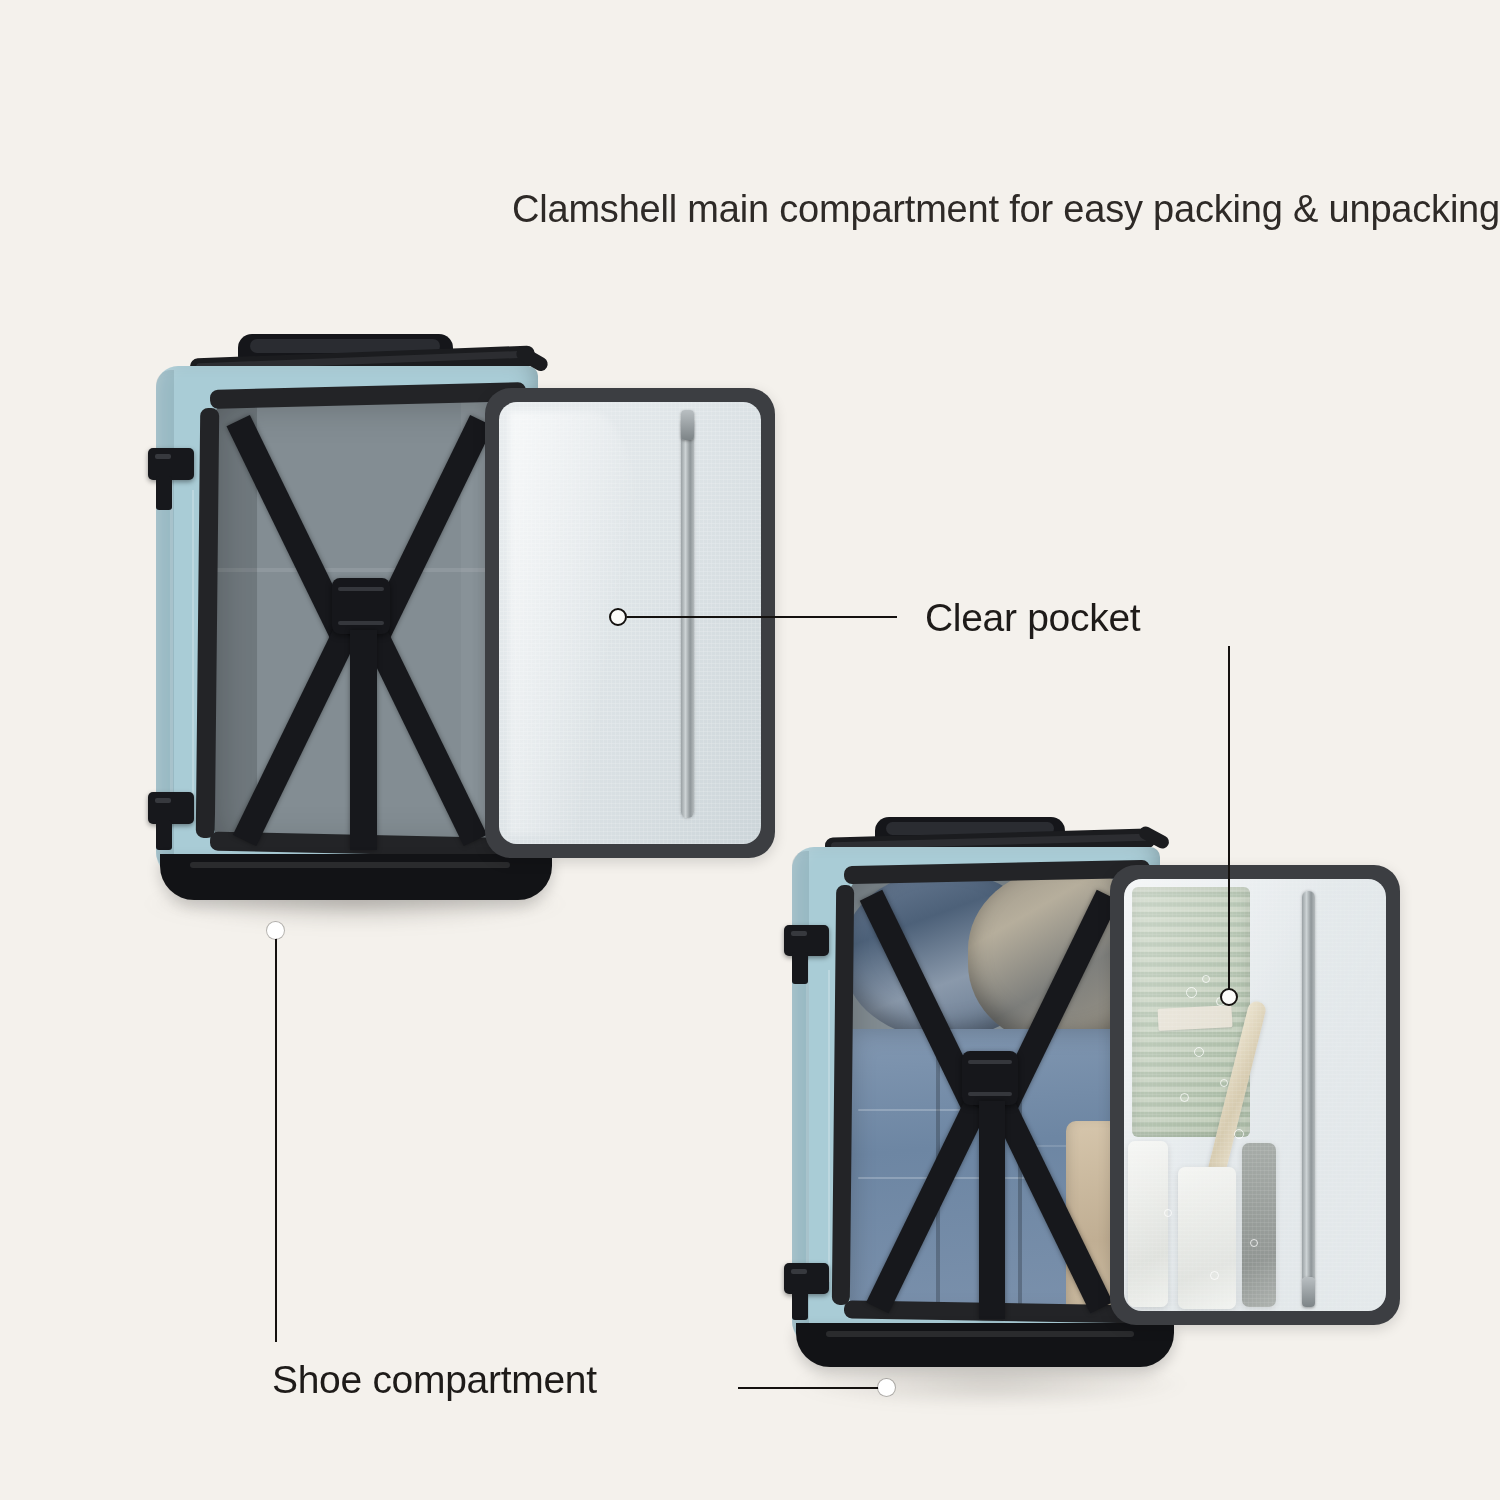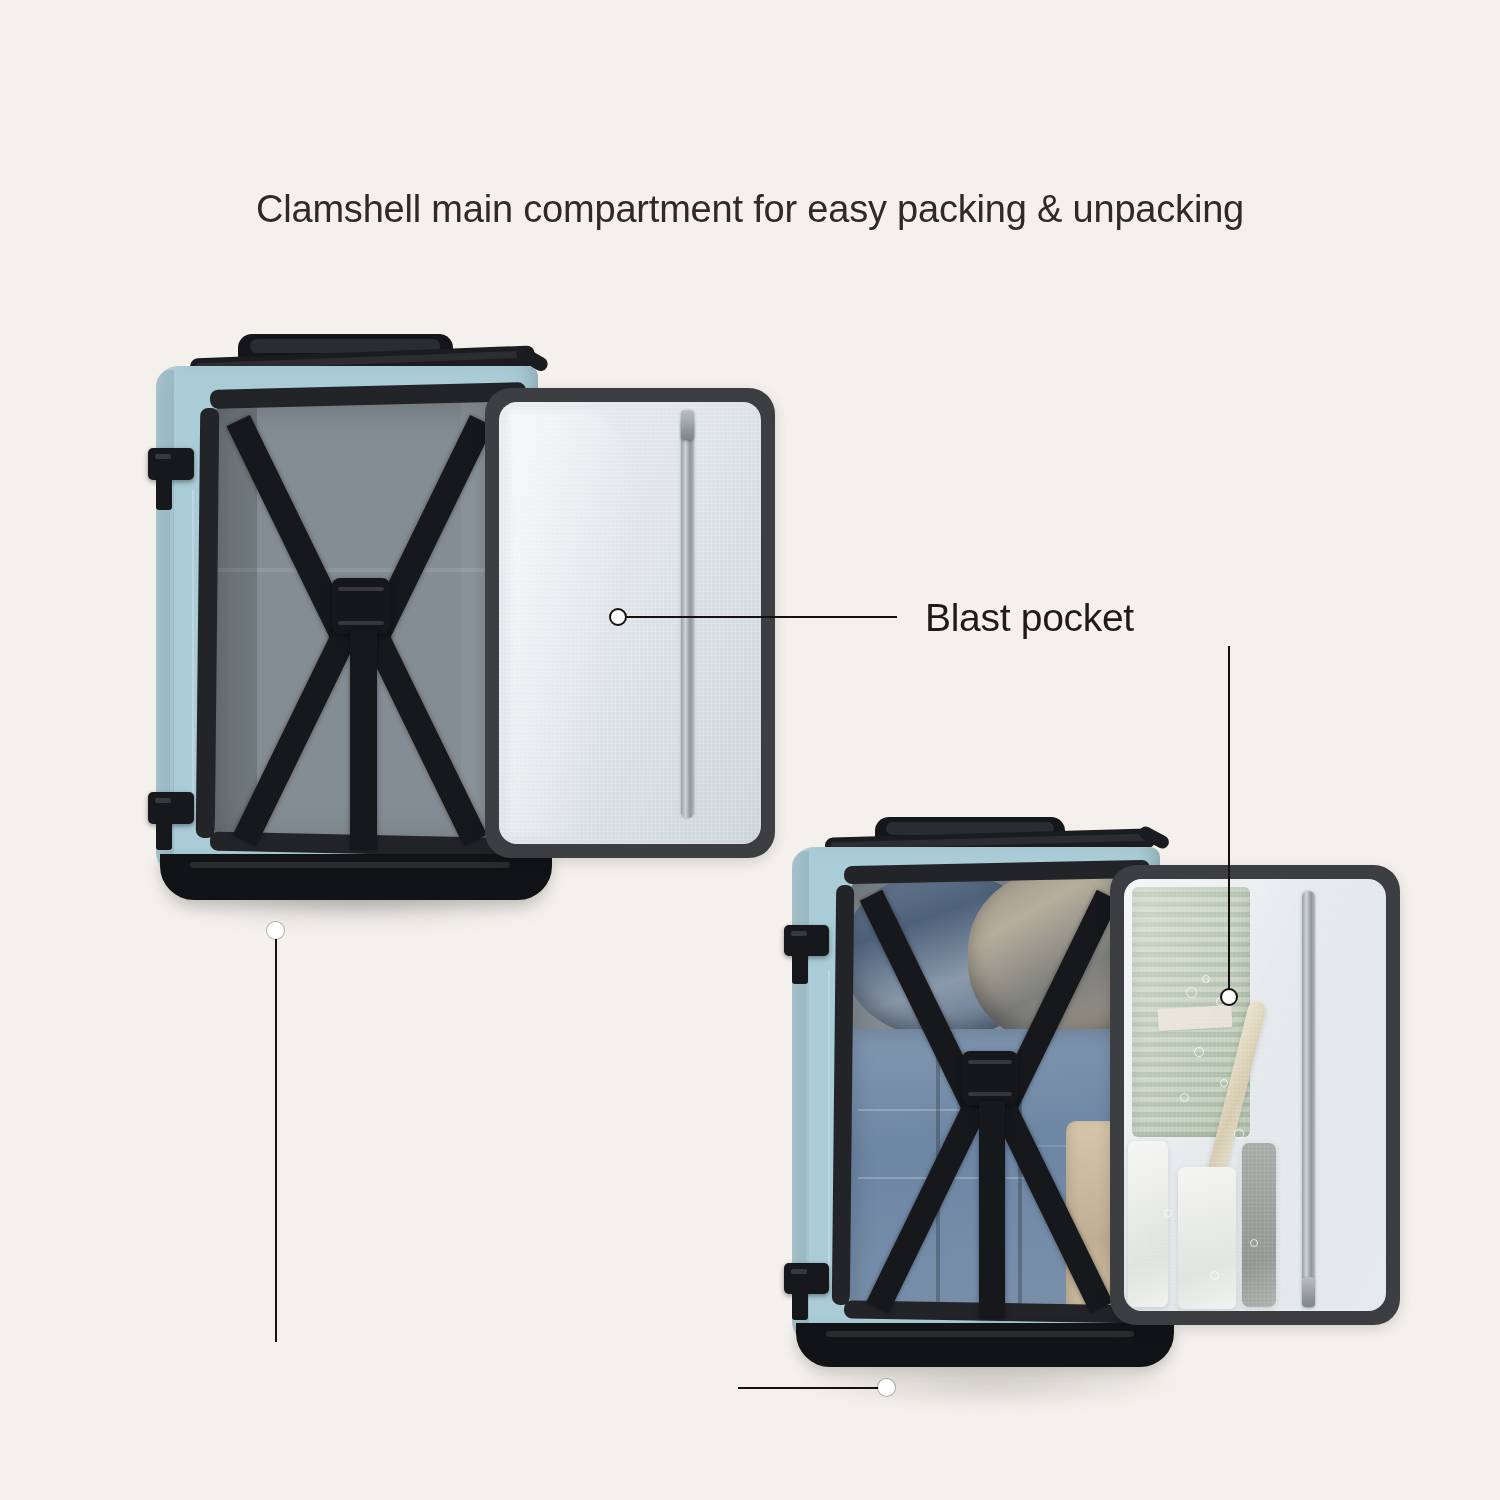--- a/index.html
+++ b/index.html
@@ -10,21 +10,21 @@
     -webkit-font-smoothing:antialiased;
   }
   .page{position:relative;width:1500px;height:1500px;}
 
   
   .title{
     position:absolute;left:0;top:85px;width:1500px;text-align:center;
     font-size:60px;font-weight:700;color:#2b2724;letter-spacing:-0.5px;
   }
   .subtitle{
-    position:absolute;left:0;top:188px;width:1500px;text-align:center;
+    position:absolute;left:0;top:188px;width:1500px;text-align:right;
     font-size:38px;font-weight:400;color:#2e2a27;letter-spacing:-0.2px;
   }
 
   
   .callout-label{
     position:absolute;font-size:39px;font-weight:400;color:#1e1b19;
     letter-spacing:-0.3px;white-space:nowrap;
   }
   .lbl-clear{left:925px;top:596px;}
   .lbl-shoe{left:272px;top:1358px;}
@@ -346,28 +346,29 @@
         <div class="speck" style="left:86px;top:392px;width:7px;height:7px;"></div>
         <div class="speck" style="left:126px;top:360px;width:6px;height:6px;"></div>
       </div>
       <div class="lid-zip" style="left:192px;top:26px;height:392px;"></div>
       <div class="lid-zip-pull" style="left:192px;top:412px;"></div>
     </div>
 
     <div class="ziptape" style="left:368px;top:16px;width:32px;height:13px;transform:rotate(28deg);"></div>
   </div>
 
-  <div class="callout-label lbl-clear">Blast pocket</div>
+  <div class="callout-label lbl-clear">Clear pocket</div>
 
   <div class="lead lead-h" style="left:627px;top:616px;width:270px;"></div>
   <div class="dot-open" style="left:609px;top:608px;"></div>
 
   <div class="lead lead-v" style="left:1228px;top:646px;height:348px;"></div>
   <div class="dot-open" style="left:1220px;top:988px;"></div>
 
+  <div class="callout-label lbl-shoe">Shoe compartment</div>
 
   <div class="lead lead-v" style="left:275px;top:930px;height:412px;"></div>
   <div class="dot-fill" style="left:267px;top:922px;"></div>
 
   <div class="lead lead-h" style="left:738px;top:1387px;width:148px;"></div>
   <div class="dot-fill" style="left:878px;top:1379px;"></div>
 
 </div>
 
 </body></html>

